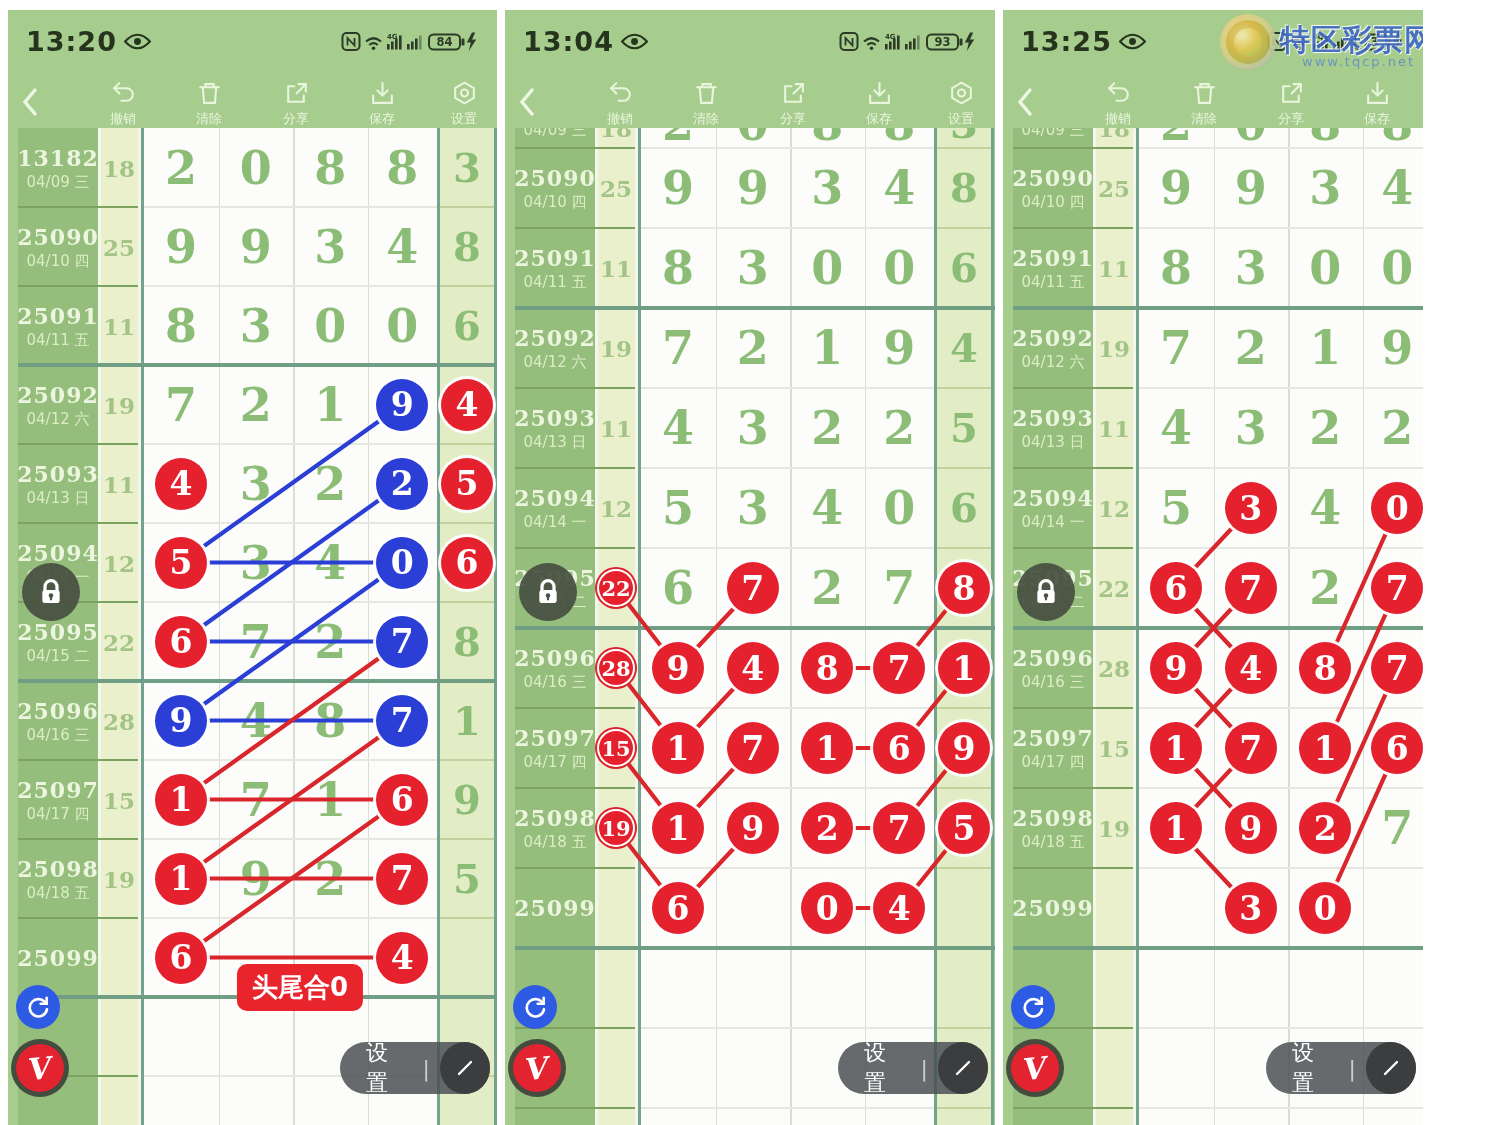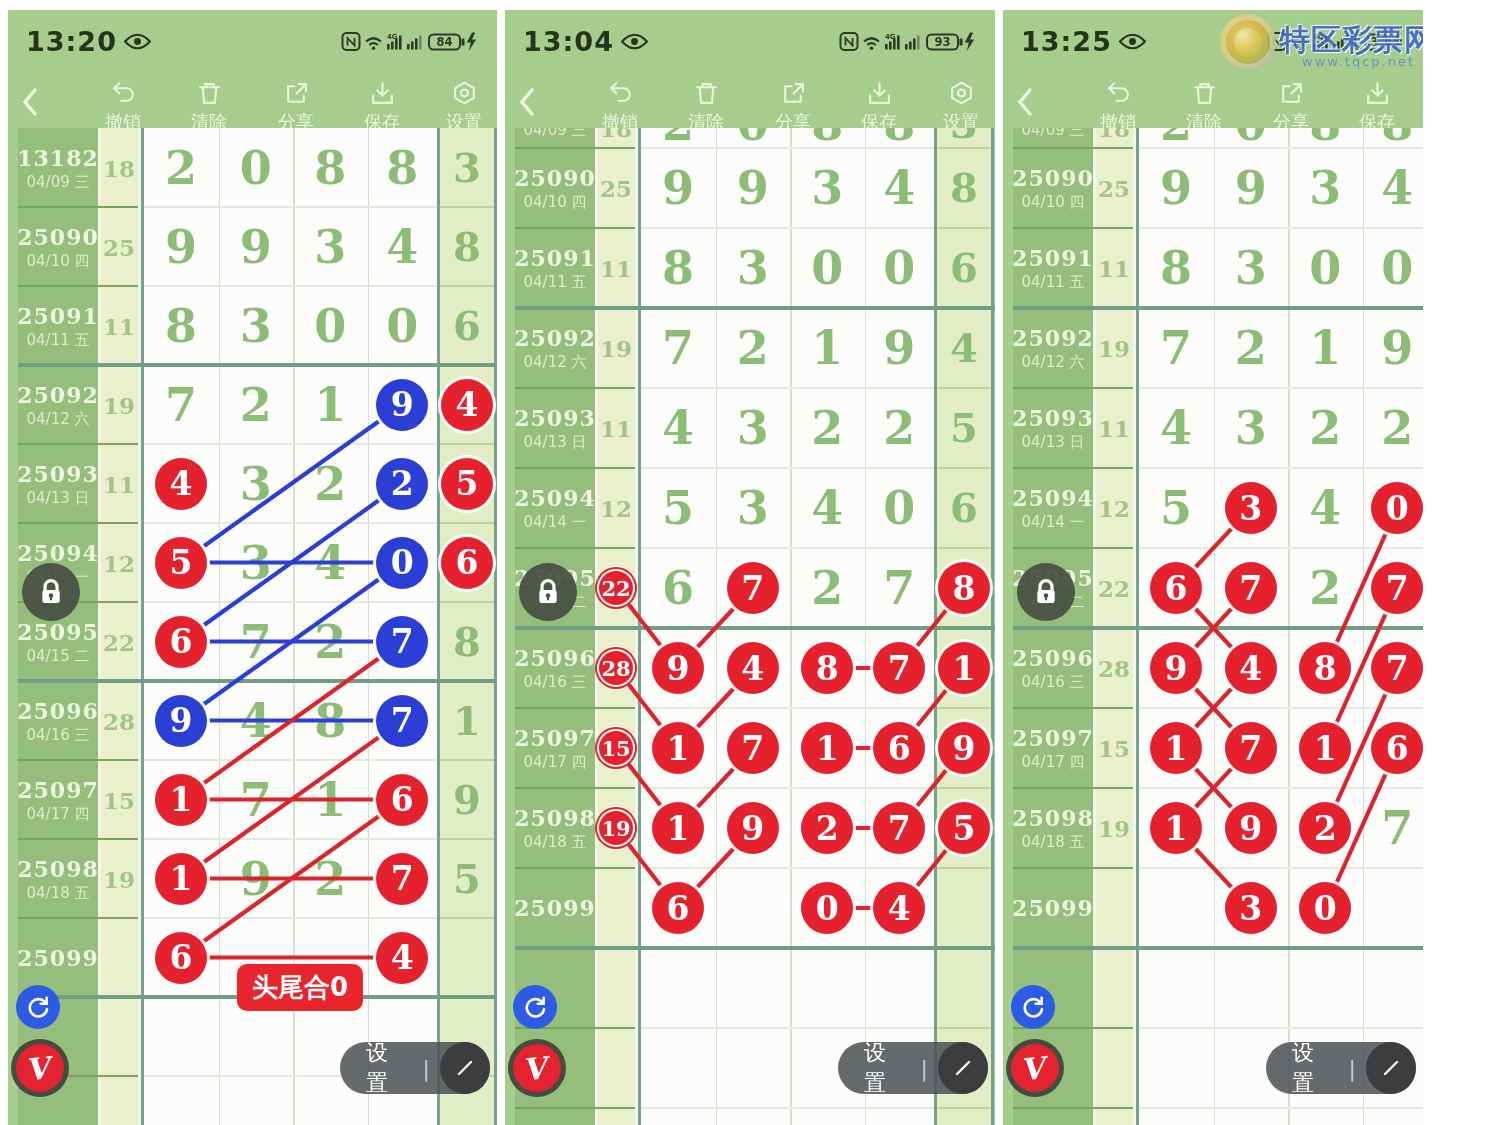--- a/index.html
+++ b/index.html
@@ -7,21 +7,21 @@
        font-family:"DejaVu Sans",sans-serif;}
   .panel{position:absolute;top:10px;height:1115px;background:#a6cd8e;overflow:hidden;}
   .time{position:absolute;left:18px;top:16px;font-size:27px;font-weight:700;color:#26341d;
         display:flex;align-items:center;gap:7px;letter-spacing:1px;}
   .time svg{width:27px;height:17px;color:#26341d;}
   .sbicons{position:absolute;right:6px;top:20px;}
   .back{position:absolute;left:12px;top:76px;width:20px;height:34px;color:#edf7e3;}
   .tbtn{position:absolute;top:70px;transform:translateX(-50%);display:flex;flex-direction:column;
         align-items:center;color:#e9f5dc;width:70px;}
   .tbtn svg{width:27px;height:27px;}
-  .tlabel{font-size:18px;margin-top:3px;color:#e9f5dc;white-space:nowrap;}
+  .tlabel{font-size:13px;margin-top:3px;color:#e9f5dc;white-space:nowrap;}
   .chart{position:absolute;left:0;top:118px;right:0;bottom:0;overflow:hidden;}
   .strip,.sep{position:absolute;}
   .digit{position:absolute;transform:translate(-50%,-50%);font-family:"DejaVu Serif",serif;
          font-weight:700;color:#8cbd76;line-height:1;}
   .circle{position:absolute;transform:translate(-50%,-50%);border-radius:50%;display:flex;
           align-items:center;justify-content:center;color:#fff;font-family:"DejaVu Serif",serif;
           font-weight:700;box-shadow:0 0 0 3px rgba(255,255,255,.95);z-index:6;}
   .smallcircle{box-shadow:0 0 0 2px #fff,0 0 0 4px #d8262c;}
   .rowlbl{position:absolute;transform:translate(-50%,-50%);text-align:center;line-height:1;white-space:nowrap;}
   .drawnum{font-family:"DejaVu Serif",serif;font-weight:700;font-size:22px;color:#ecf5de;letter-spacing:1px;}

